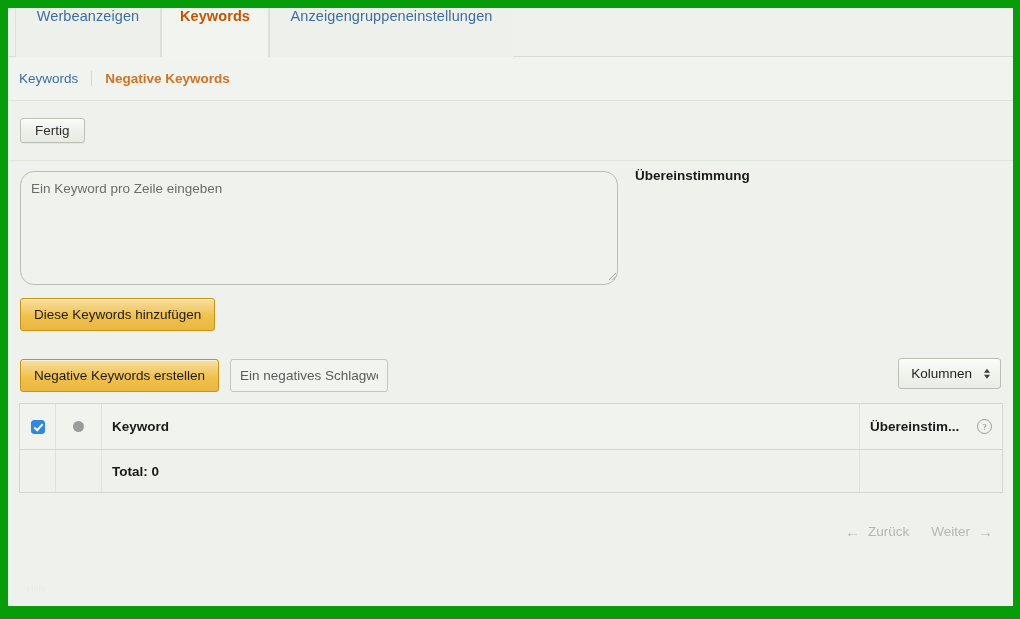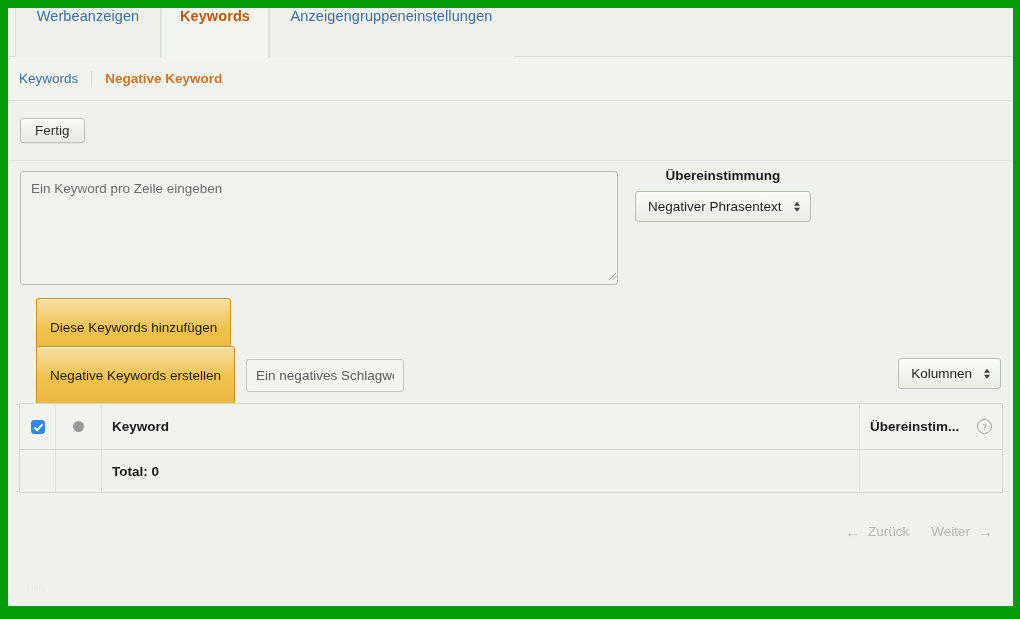--- a/index.html
+++ b/index.html
@@ -126,21 +126,21 @@
     top: 10px;
     width: 598px;
     height: 114px;
     box-sizing: border-box;
     resize: none;
     font-family: "Liberation Sans", sans-serif;
     font-size: 13.5px;
     color: #5a5a5a;
     background: #f0f3ed;
     border: 1px solid #b9c0b3;
-    border-radius: 3px;
+    border-radius: 14px;
     padding: 9px 10px;
     outline: none;
   }
   #keyword-textarea::placeholder { color: #6d6d6d; opacity: 1; }
   #textarea-grip {
     position: absolute;
     left: 596px;
     top: 108px;
     width: 12px;
     height: 12px;
@@ -193,25 +193,24 @@
   .select-arrows i.down { border-top: 4px solid #3d3d3d; }
 
   
   .btn-gold {
     font-family: "Liberation Sans", sans-serif;
     font-size: 13.5px;
     color: #1b1b1b;
     background: linear-gradient(to bottom, #f7dfa5 0%, #f0c14b 55%, #eab741 100%);
     border: 1px solid #c89411;
     border-radius: 3px;
-    padding: 21px 13px;
+    padding: 8px 13px;
     cursor: pointer;
     box-shadow: 0 1px 0 rgba(255,255,255,0.55) inset;
     white-space: nowrap;
-    margin-left: 16px;
   }
 
   #add-row {
     position: relative;
     height: 54px;
     padding-left: 11px;
     padding-top: 5px;
     box-sizing: border-box;
   }
 
@@ -353,42 +352,35 @@
       <span>Keywords</span>
     </div>
     <div class="tab" id="tab-anzeigen">
       <span>Anzeigengruppeneinstellungen</span>
     </div>
   </div>
 
   <div id="subnav">
     <span class="subnav-link">Keywords</span>
     <span class="subnav-sep"></span>
-    <span class="subnav-link active">Negative Keyword</span>
+    <span class="subnav-link active">Negative Keywords</span>
   </div>
 
   <div id="done-bar">
     <button class="btn-grey">Fertig</button>
   </div>
 
   <div id="entry-area">
     <textarea id="keyword-textarea" placeholder="Ein Keyword pro Zeile eingeben" style=""></textarea>
     <svg id="textarea-grip" viewBox="0 0 12 12">
       <path d="M11 4 L4 11 M11 7.5 L7.5 11" stroke="#9aa095" stroke-width="1" fill="none"></path>
     </svg>
 
     <div id="match-group">
       <div id="match-label">Übereinstimmung</div>
-      <div class="select-box">
-        <span>Negativer Phrasentext</span>
-        <span class="select-arrows">
-          <i class="up"></i>
-            <i class="down"></i>
-        </span>
-      </div>
     </div>
   </div>
 
   <div id="add-row">
     <button class="btn-gold">Diese Keywords hinzufügen</button>
   </div>
 
   <div id="create-row">
     <button class="btn-gold">Negative Keywords erstellen</button>
     <input id="search-negative-input" type="text" placeholder="Ein negatives Schlagwort suchen" style="">

